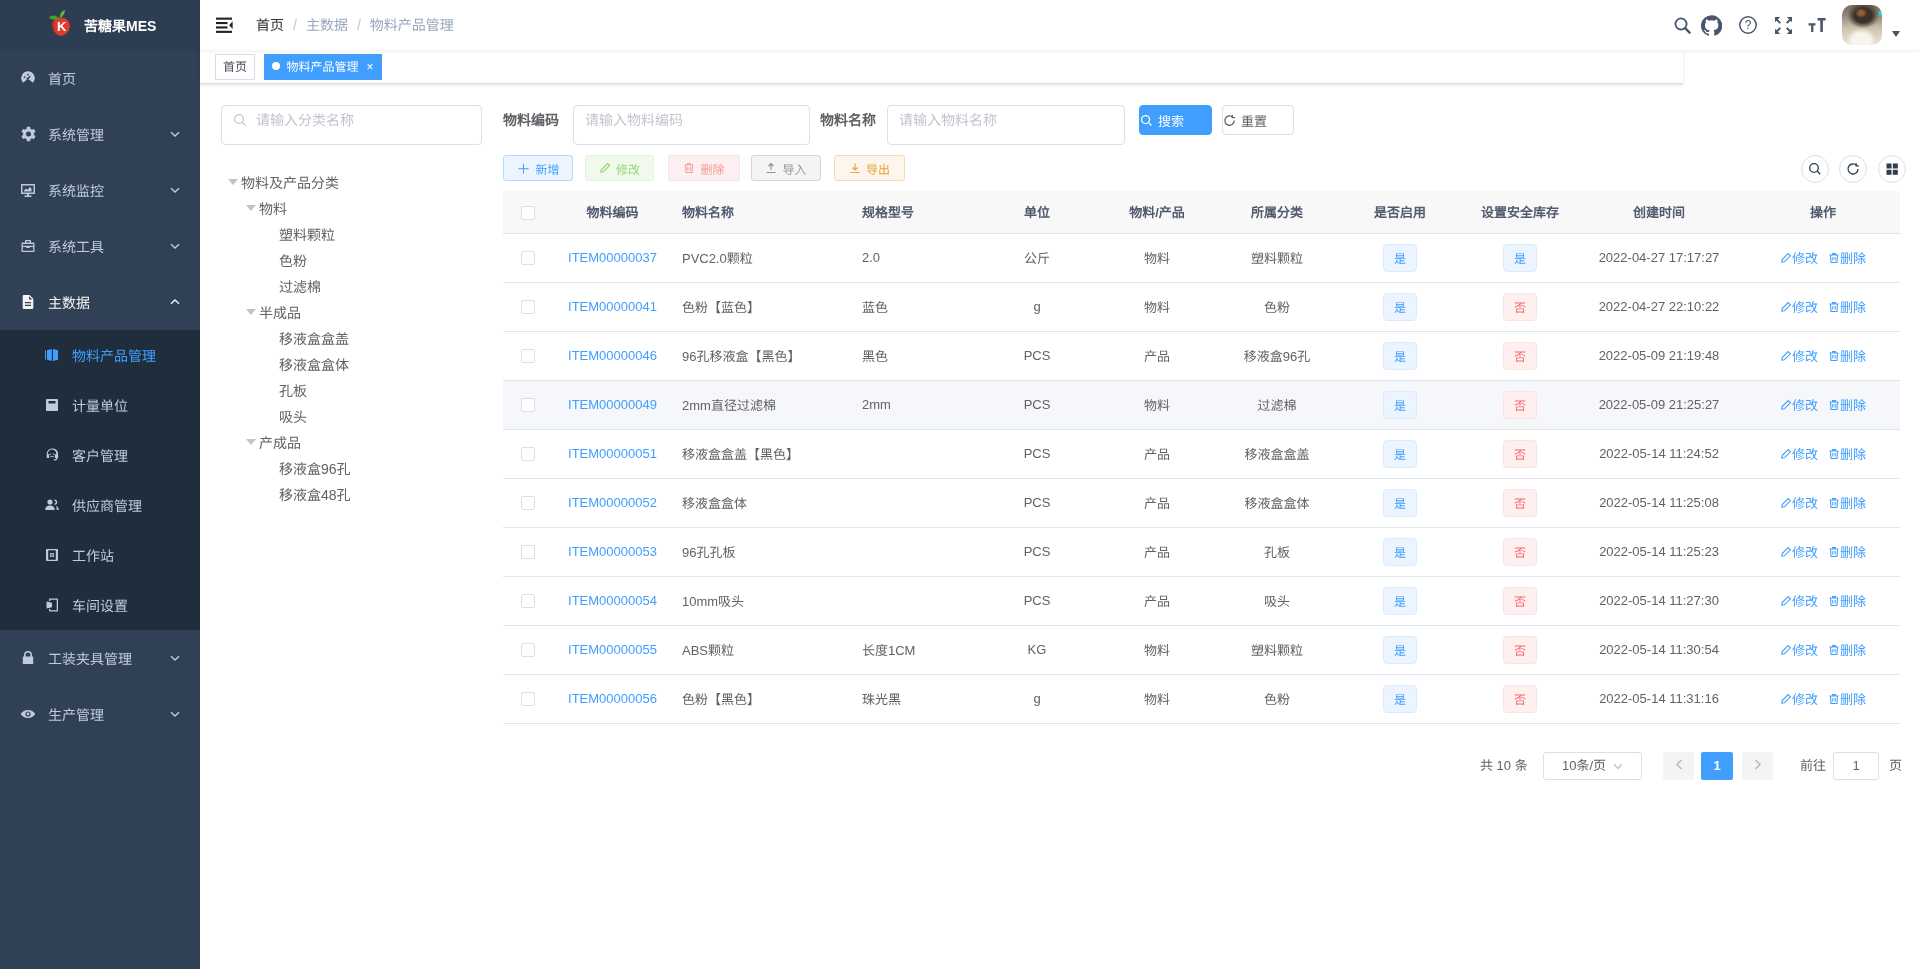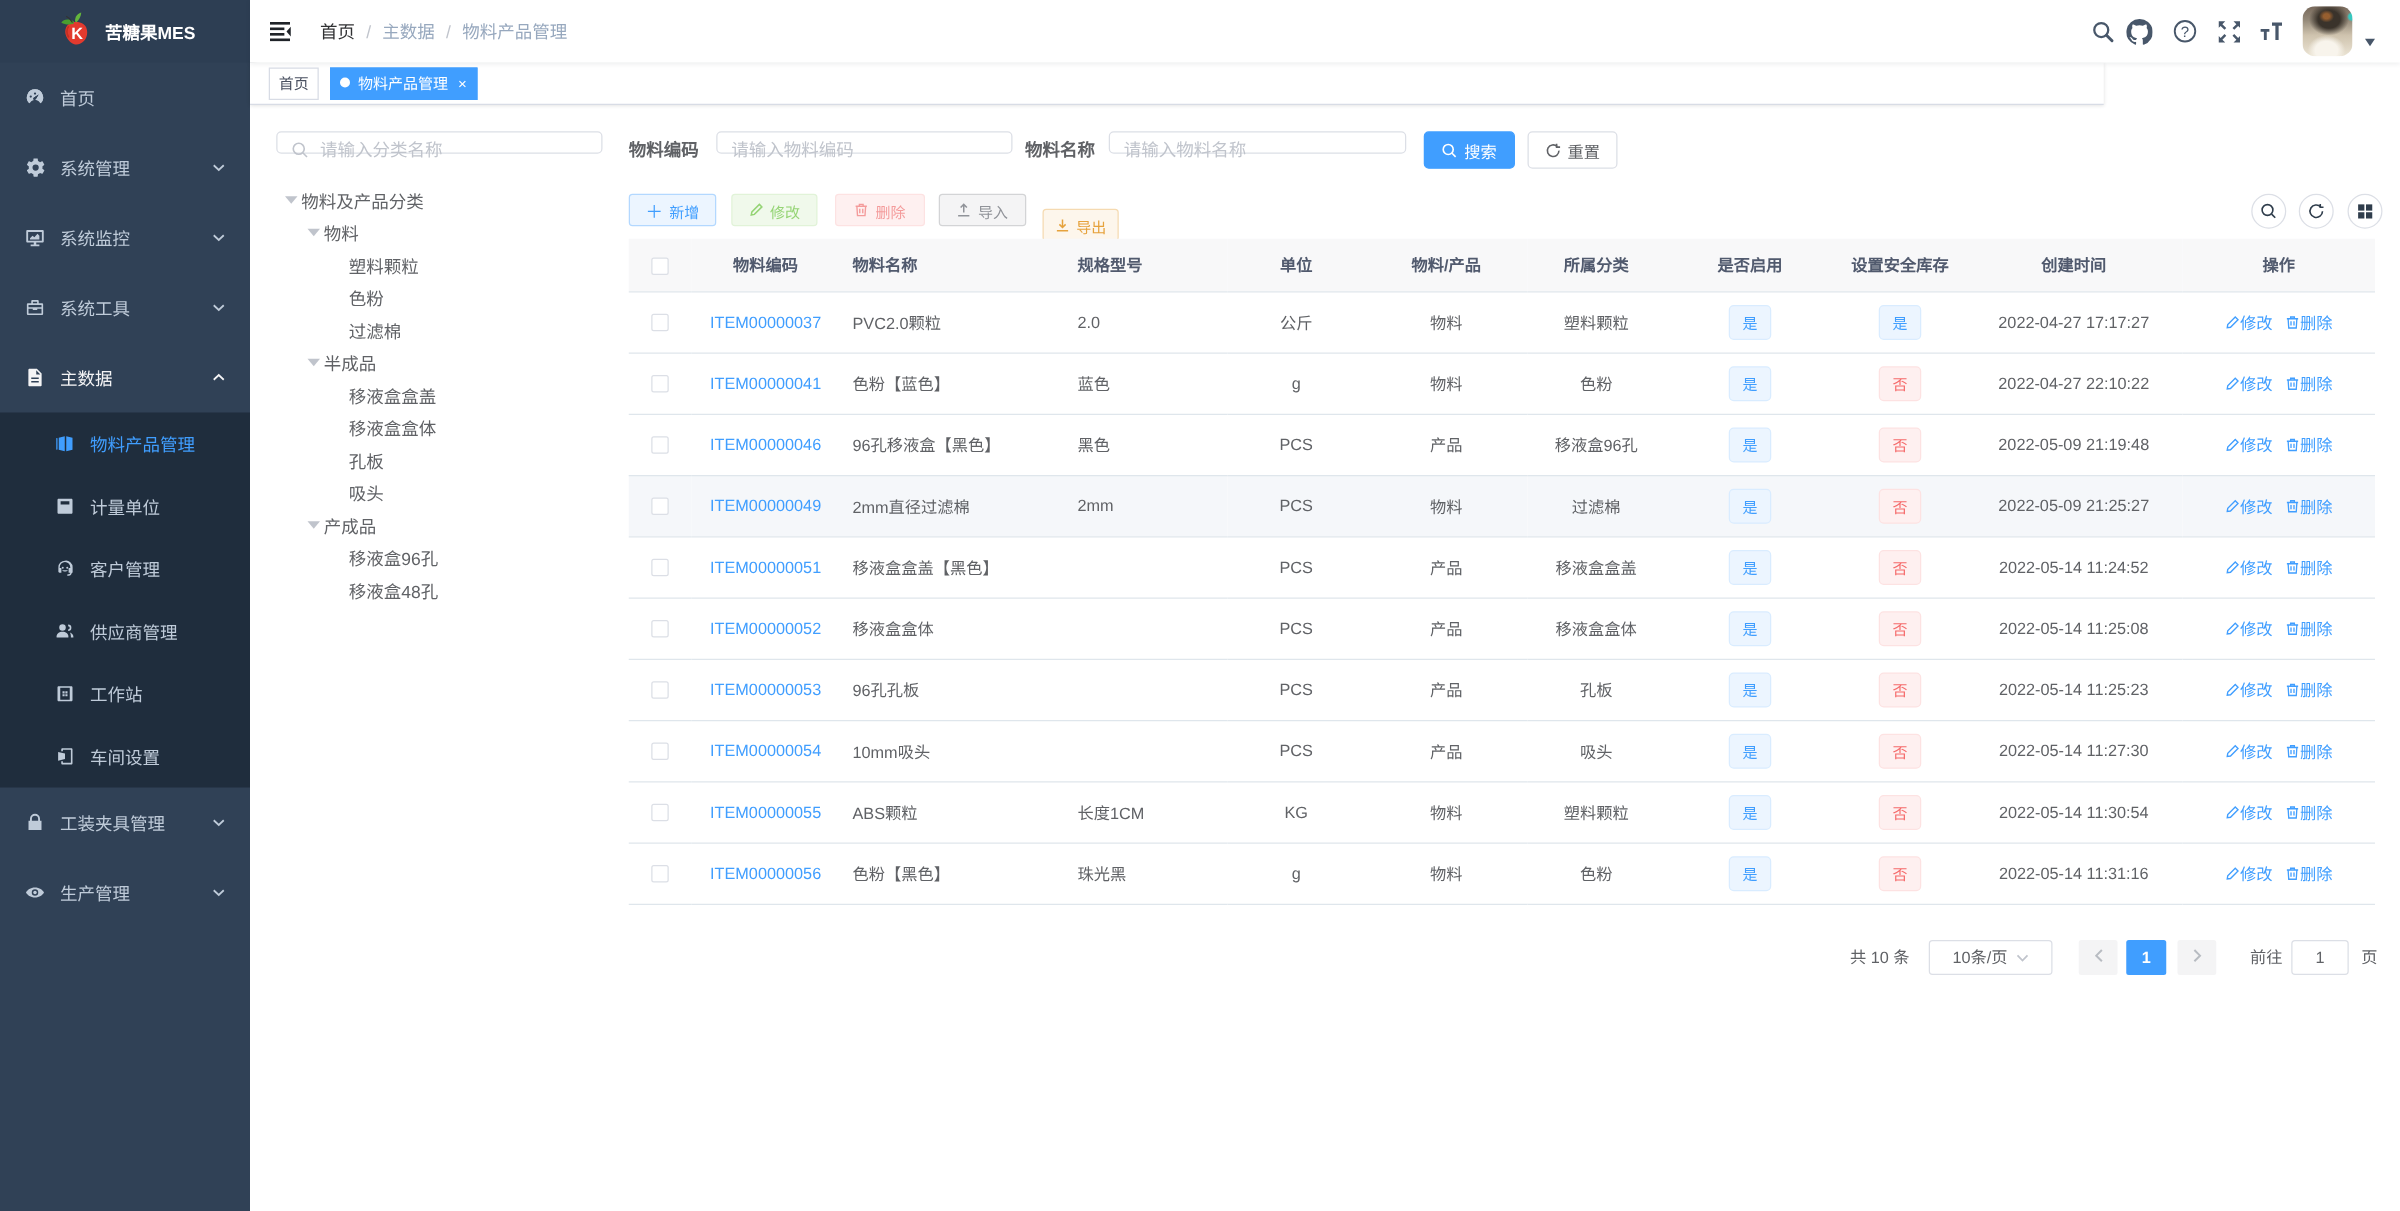--- a/index.html
+++ b/index.html
@@ -40,37 +40,37 @@
 .tag{display:inline-block;height:26px;line-height:25px;border:1px solid #d8dce5;background:#fff;color:#495060;font-size:12px;padding:0 7px;margin-left:5px;margin-top:4px;vertical-align:top}
 .tag.first{margin-left:15px}
 .tag.active{background:#409eff;border-color:#409eff;color:#fff}
 .tag .dot{display:inline-block;width:8px;height:8px;border-radius:50%;background:#fff;margin-right:6px;position:relative;top:-1px}
 .tag .x{margin-left:8px;font-size:12px;color:#fff}
 
 .content{position:absolute;left:200px;top:84px;width:1720px;height:885px;background:#fff}
 .lpanel{position:absolute;left:21px;top:21px;width:261px}
 .rpanel{position:absolute;left:303px;top:21px;width:1397px}
 
-.inp{position:relative;height:18px;border:1px solid #dcdfe6;border-radius:4px;background:#fff}
+.inp{position:relative;height:40px;border:1px solid #dcdfe6;border-radius:4px;background:#fff}
 .inp .ph{position:absolute;left:11px;top:0;line-height:28px;font-size:14px;color:#c0c4cc;white-space:nowrap}
 .inp.withico .ph{left:34px}
 .sico{position:absolute;left:11px;top:7px}
 
 .frow{position:relative;height:30px}
 .flabel{position:absolute;top:0;line-height:30px;font-size:14px;font-weight:bold;color:#606266}
 
 .btn{position:absolute;height:26px;border-radius:3px;border:1px solid;font-size:12px;display:flex;align-items:center;justify-content:center;gap:5px;white-space:nowrap}
 .btn-blue{background:#ecf5ff;border-color:#b3d8ff;color:#409eff}
 .btn-green{background:#f0f9eb;border-color:#e1f3d8;color:#95d475}
 .btn-red{background:#fef0f0;border-color:#fde2e2;color:#f49b9b}
 .btn-grey{background:#f4f4f5;border-color:#d3d4d6;color:#909399}
 .btn-yellow{background:#fdf6ec;border-color:#f5dab1;color:#e6a23c}
 .cbtn{position:absolute;width:28px;height:28px;border-radius:50%;border:1px solid #dcdfe6;background:#fff;display:flex;align-items:center;justify-content:center}
 
-.sbtn{position:absolute;height:30px;border-radius:4px;font-size:13px;display:flex;align-items:center;justify-content:center;gap:5px}
+.sbtn{position:absolute;height:30px;border-radius:4px;font-size:13px;display:flex;align-items:center;justify-content:flex-start;gap:5px}
 .sbtn.primary{background:#409eff;color:#fff;border:1px solid #409eff}
 .sbtn.plain{background:#fff;color:#606266;border:1px solid #dcdfe6}
 
 table.grid{border-collapse:collapse;table-layout:fixed;width:1397px;font-size:13px;color:#606266}
 table.grid th{background:#f8f8f9;color:#515a6e;font-weight:bold;height:42px;border-bottom:1px solid #dfe6ec;padding:0;text-align:center}
 table.grid td{height:49px;border-bottom:1px solid #dfe6ec;padding:0;text-align:center}
 table.grid .al{text-align:left;padding-left:10px}
 tr.hov td{background:#f5f7fa}
 a.lnk{color:#409eff;text-decoration:none}
 .cb{display:inline-block;width:14px;height:14px;border:1px solid #dcdfe6;border-radius:2px;background:#fff;vertical-align:middle}
@@ -278,21 +278,21 @@
       <div class="btn btn-blue" style="left:0;top:20px;width:70px"><span style="font-size:14px">＋</span>新增</div>
       <div class="btn btn-green" style="left:82px;top:20px;width:69px"><svg width="12" height="12" viewBox="0 0 12 12">
             <path d="M8.5 1.5 10.5 3.5 4.5 9.5 2 10 2.5 7.5 Z" fill="none" stroke="#95d475" stroke-width="1.2"></path>
           </svg>修改</div>
       <div class="btn btn-red" style="left:165px;top:20px;width:72px"><svg width="12" height="12" viewBox="0 0 12 12">
             <path d="M1.5 3h9M4.5 3V1.5h3V3M2.5 3l.5 7.5h6L9.5 3M4.8 5v3.5M7.2 5v3.5" fill="none" stroke="#f49b9b" stroke-width="1.1"></path>
           </svg>删除</div>
       <div class="btn btn-grey" style="left:248px;top:20px;width:70px"><svg width="12" height="12" viewBox="0 0 12 12">
             <path d="M6 8V1.5M3.5 4 6 1.5 8.5 4M1.5 10.5h9" fill="none" stroke="#909399" stroke-width="1.2"></path>
           </svg>导入</div>
-      <div class="btn btn-yellow" style="left:331px;top:32px;width:61px"><svg width="12" height="12" viewBox="0 0 12 12">
+      <div class="btn btn-yellow" style="left:331px;top:20px;width:71px"><svg width="12" height="12" viewBox="0 0 12 12">
             <path d="M6 1.5V8M3.5 5.5 6 8 8.5 5.5M1.5 10.5h9" fill="none" stroke="#e6a23c" stroke-width="1.2"></path>
           </svg>导出</div>
       <div class="cbtn" style="left:1298px;top:20px">
           <svg width="14" height="14" viewBox="0 0 14 14">
             <circle cx="6" cy="6" r="4.3" fill="none" stroke="#2f3d4c" stroke-width="1.3"></circle>
             <line x1="9.3" y1="9.3" x2="12.2" y2="12.2" stroke="#2f3d4c" stroke-width="1.3"></line>
           </svg>
         </div>
       <div class="cbtn" style="left:1336px;top:20px">
           <svg width="14" height="14" viewBox="0 0 14 14">

